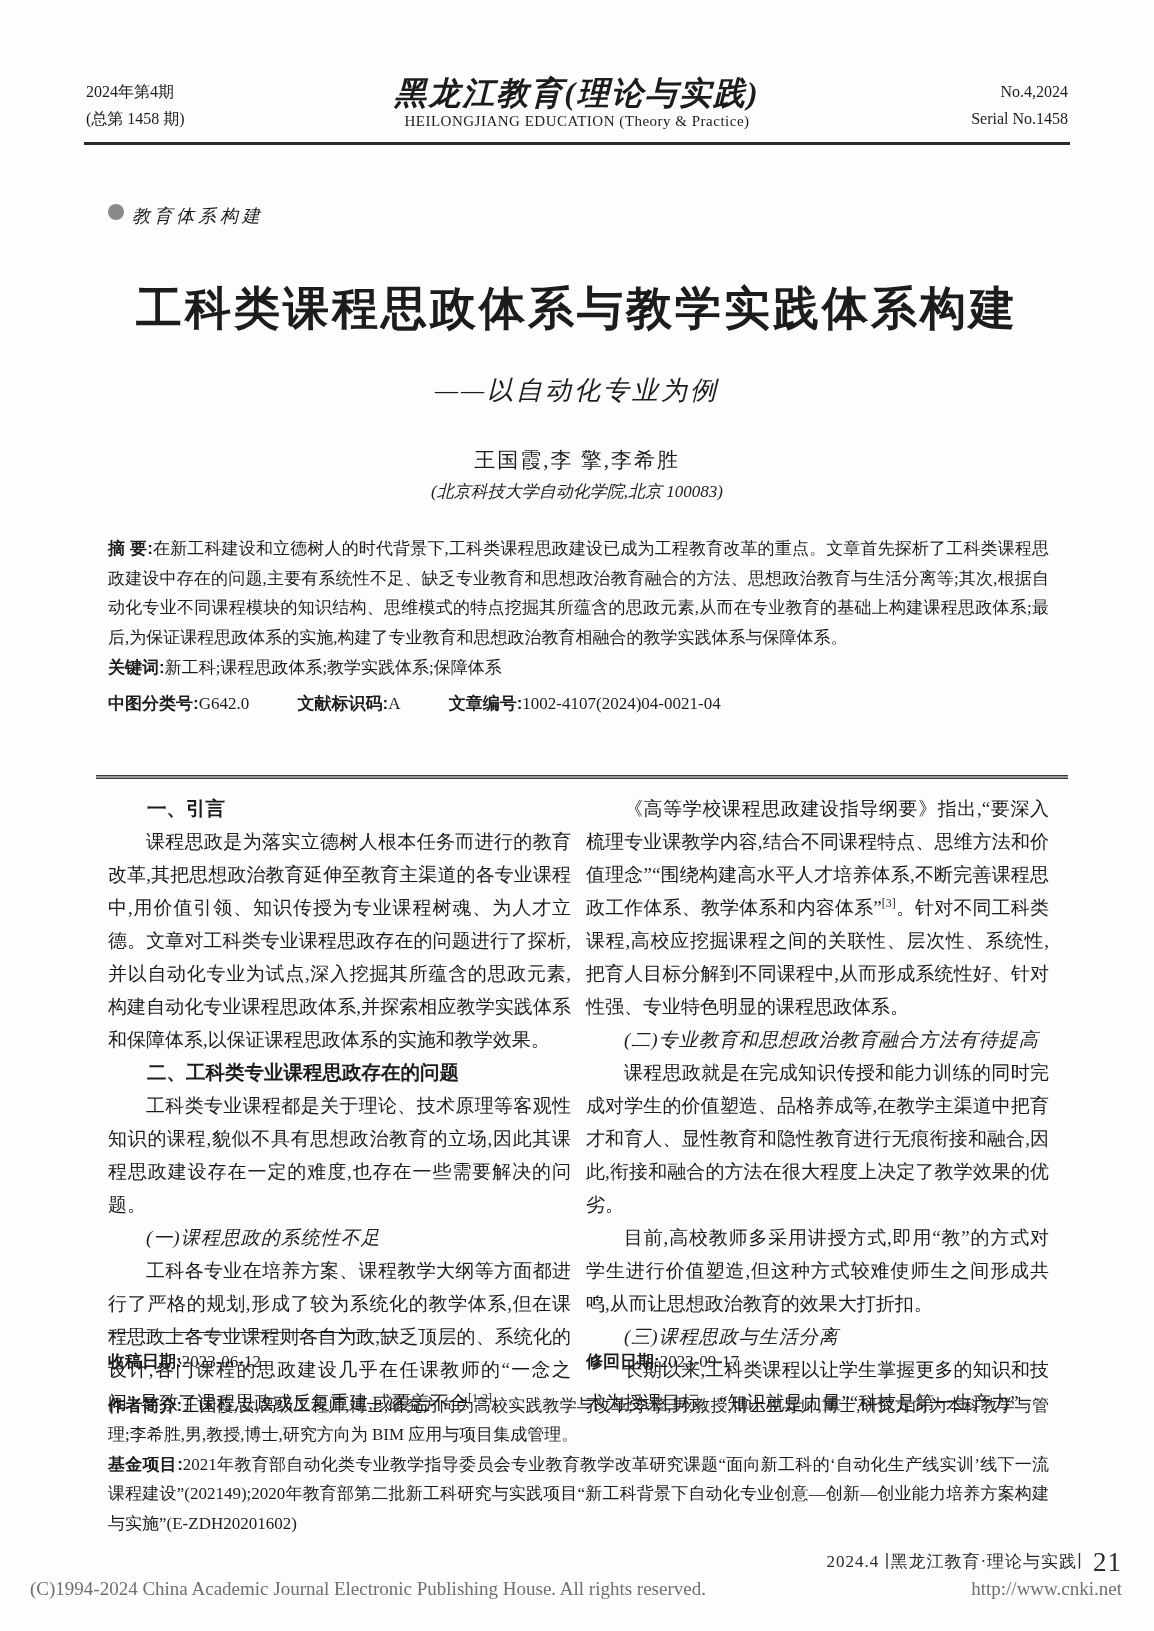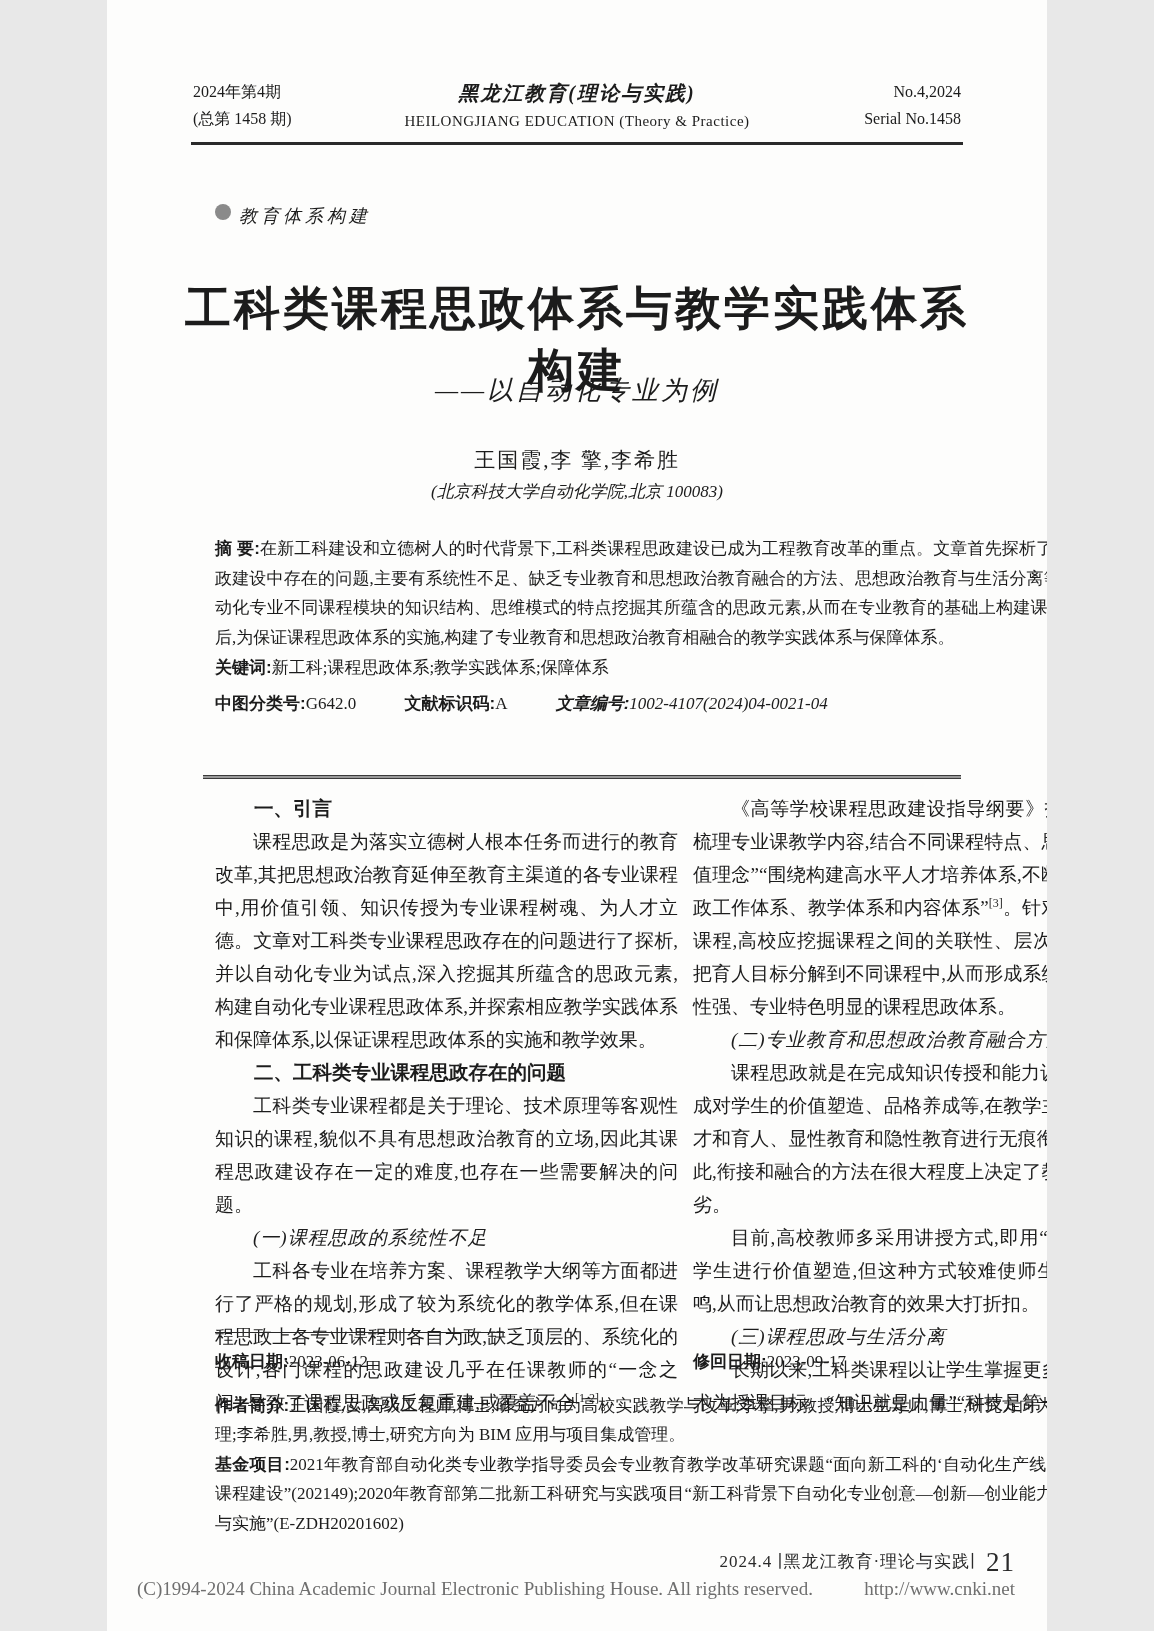--- a/index.html
+++ b/index.html
@@ -1,34 +1,34 @@
 <!DOCTYPE html>
 <html><head>
 <meta charset="utf-8">
 <style>
   html,body{margin:0;padding:0;background:#e8e8e8;}
   .page{
     position:relative;
-    width:940px;height:1631px;
+    width:1154px;height:1631px;
     margin:0 auto;
     background:#fdfdfc;
     color:#1c1c1c;
     font-family:"Liberation Serif","DejaVu Serif",serif;
     overflow:hidden;
     box-sizing:border-box;
   }
   
   .jheader{
     position:absolute;top:78px;left:86px;right:86px;
     display:flex;justify-content:space-between;align-items:flex-start;
   }
   .jh-left,.jh-right{width:190px;font-size:16px;line-height:27px;}
   .jh-right{text-align:right;}
   .jh-center{flex:1;text-align:center;}
-  .jh-name-cn{font-size:20px;font-weight:bold;font-style:italic;letter-spacing:2px;line-height:30px;}
+  .jh-name-cn{font-size:32px;font-weight:bold;font-style:italic;letter-spacing:2px;line-height:30px;}
   .jh-name-en{font-size:15px;line-height:26px;letter-spacing:.5px;}
   .jh-rule{
     position:absolute;top:142px;left:84px;right:84px;
     height:0;border-top:3px solid #2a2a2a;
   }
   
   .section-tag{
     position:absolute;top:204px;left:108px;
     font-size:18px;font-style:italic;letter-spacing:4px;
     display:flex;align-items:flex-start;gap:8px;
@@ -61,21 +61,21 @@
     position:absolute;top:534px;left:108px;width:941px;
     font-size:17px;line-height:29.5px;text-align:justify;
   }
   .meta-label{
     font-family:"Liberation Sans","DejaVu Sans",sans-serif;
     font-weight:bold;
   }
   .kw-line{margin-top:1px;}
   .clc-line{margin-top:6px;}
   .clc-item{margin-right:44px;white-space:nowrap;}
-  .clc-item:last-child{margin-right:0;font-style:italic;}
+  .clc-item:last-child{margin-right:0;}
   
   .body-rule{
     position:absolute;top:775px;left:96px;right:86px;
     height:2px;background:#9a9a9a;
     border-top:1.5px solid #3a3a3a;border-bottom:1.5px solid #3a3a3a;
   }
   .columns{
     position:absolute;top:792px;left:108px;width:941px;
     display:flex;gap:15px;
   }

